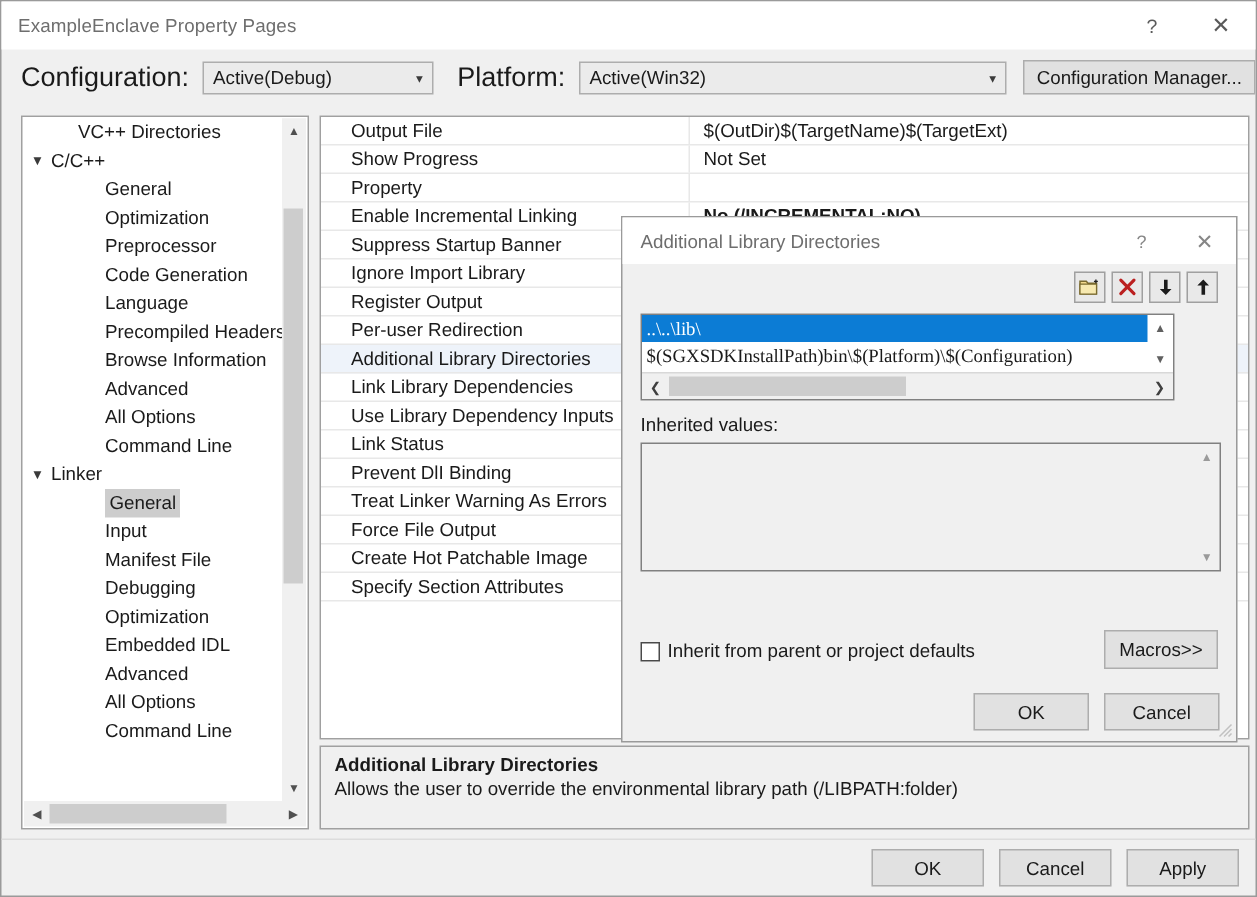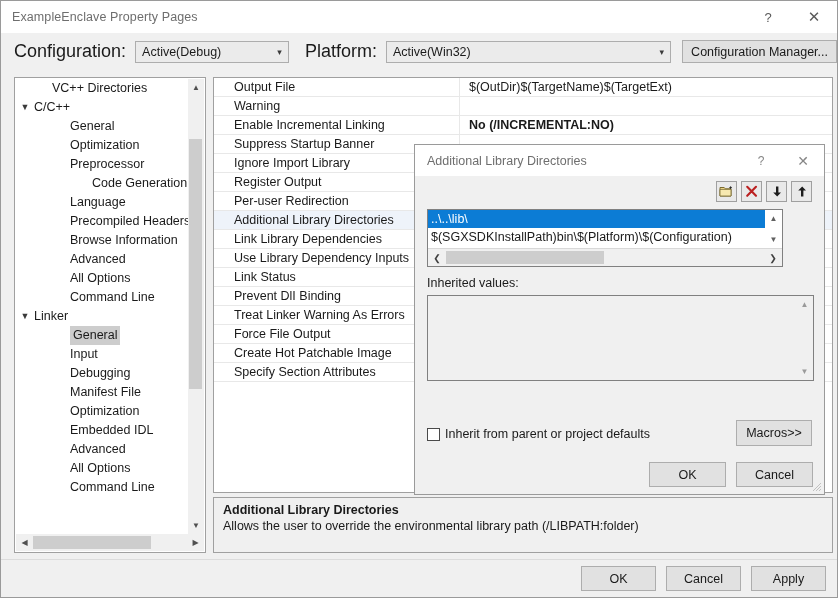--- a/index.html
+++ b/index.html
@@ -163,21 +163,21 @@
   .mtoolbar {
     position: absolute; right: 12px; top: 36px; display: flex; gap: 4px;
   }
   .tbtn {
     width: 21px; height: 21px; background: #e9e9e9; border: 1px solid #a0a0a0;
     display: flex; align-items: center; justify-content: center;
   }
 
   .listbox {
     position: absolute; left: 12px; top: 64px; width: 356px; height: 58px;
-    background: #ffffff; border: 1px solid #808080; overflow: hidden;
+    background: #ffffff; border: 1px solid #808080; overflow: hidden; font-family: Liberation Serif, serif;
   }
   .lbitem {
     height: 18px; line-height: 18px; font-size: 12.5px; padding-left: 3px;
     white-space: nowrap; overflow: hidden;
   }
   .lbitem.sel { background: #0c7cd5; color: #ffffff; width: 368px; }
   .lb-vsb {
     position: absolute; right: 0; top: 0; width: 17px; height: 38px;
     background: #ffffff; display: flex; flex-direction: column; justify-content: space-between;
   }
@@ -257,32 +257,32 @@
     <div class="btn" style="margin-left:11px; width:160px;">Configuration Manager...</div>
   </div>
 
   <div class="treepanel">
     <div class="treeclip" id="tree-clip">
         <div class="tnode"><span class="tl" style="margin-left: 36px;">VC++ Directories</span></div>
         <div class="tnode"><span class="tw" style="left: 0px;">▼</span><span class="tl" style="margin-left: 18px;">C/C++</span></div>
         <div class="tnode"><span class="tl" style="margin-left: 54px;">General</span></div>
         <div class="tnode"><span class="tl" style="margin-left: 54px;">Optimization</span></div>
         <div class="tnode"><span class="tl" style="margin-left: 54px;">Preprocessor</span></div>
-        <div class="tnode"><span class="tl" style="margin-left: 76px;">Code Generation</span></div>
+        <div class="tnode"><span class="tl" style="margin-left: 54px;">Code Generation</span></div>
         <div class="tnode"><span class="tl" style="margin-left: 54px;">Language</span></div>
         <div class="tnode"><span class="tl" style="margin-left: 54px;">Precompiled Headers</span></div>
         <div class="tnode"><span class="tl" style="margin-left: 54px;">Browse Information</span></div>
         <div class="tnode"><span class="tl" style="margin-left: 54px;">Advanced</span></div>
         <div class="tnode"><span class="tl" style="margin-left: 54px;">All Options</span></div>
         <div class="tnode"><span class="tl" style="margin-left: 54px;">Command Line</span></div>
         <div class="tnode"><span class="tw" style="left: 0px;">▼</span><span class="tl" style="margin-left: 18px;">Linker</span></div>
         <div class="tnode sel"><span class="tl" style="margin-left: 54px;">General</span></div>
         <div class="tnode"><span class="tl" style="margin-left: 54px;">Input</span></div>
+        <div class="tnode"><span class="tl" style="margin-left: 54px;">Manifest File</span></div>
         <div class="tnode"><span class="tl" style="margin-left: 54px;">Debugging</span></div>
-        <div class="tnode"><span class="tl" style="margin-left: 54px;">Manifest File</span></div>
         <div class="tnode"><span class="tl" style="margin-left: 54px;">Optimization</span></div>
         <div class="tnode"><span class="tl" style="margin-left: 54px;">Embedded IDL</span></div>
         <div class="tnode"><span class="tl" style="margin-left: 54px;">Advanced</span></div>
         <div class="tnode"><span class="tl" style="margin-left: 54px;">All Options</span></div>
         <div class="tnode"><span class="tl" style="margin-left: 54px;">Command Line</span></div>
       </div>
     <div class="vsb">
       <div class="arr">▲</div>
       <div class="thumb" style="top:60px; height:250px;"></div>
       <div class="arr" style="position:absolute; bottom:0; left:0; width:16px;">▼</div>
@@ -295,21 +295,25 @@
       <div class="arr">▶</div>
     </div>
   </div>
 
   <div class="grid" id="prop-grid">
       <div class="prow">
         <div class="pname">Output File</div>
         <div class="pval">$(OutDir)$(TargetName)$(TargetExt)</div>
       </div>
       <div class="prow">
-        <div class="pname">Warning</div>
+        <div class="pname">Show Progress</div>
+        <div class="pval">Not Set</div>
+      </div>
+      <div class="prow">
+        <div class="pname">Property</div>
         <div class="pval"></div>
       </div>
       <div class="prow">
         <div class="pname">Enable Incremental Linking</div>
         <div class="pval bold">No (/INCREMENTAL:NO)</div>
       </div>
       <div class="prow">
         <div class="pname">Suppress Startup Banner</div>
         <div class="pval"></div>
       </div>

